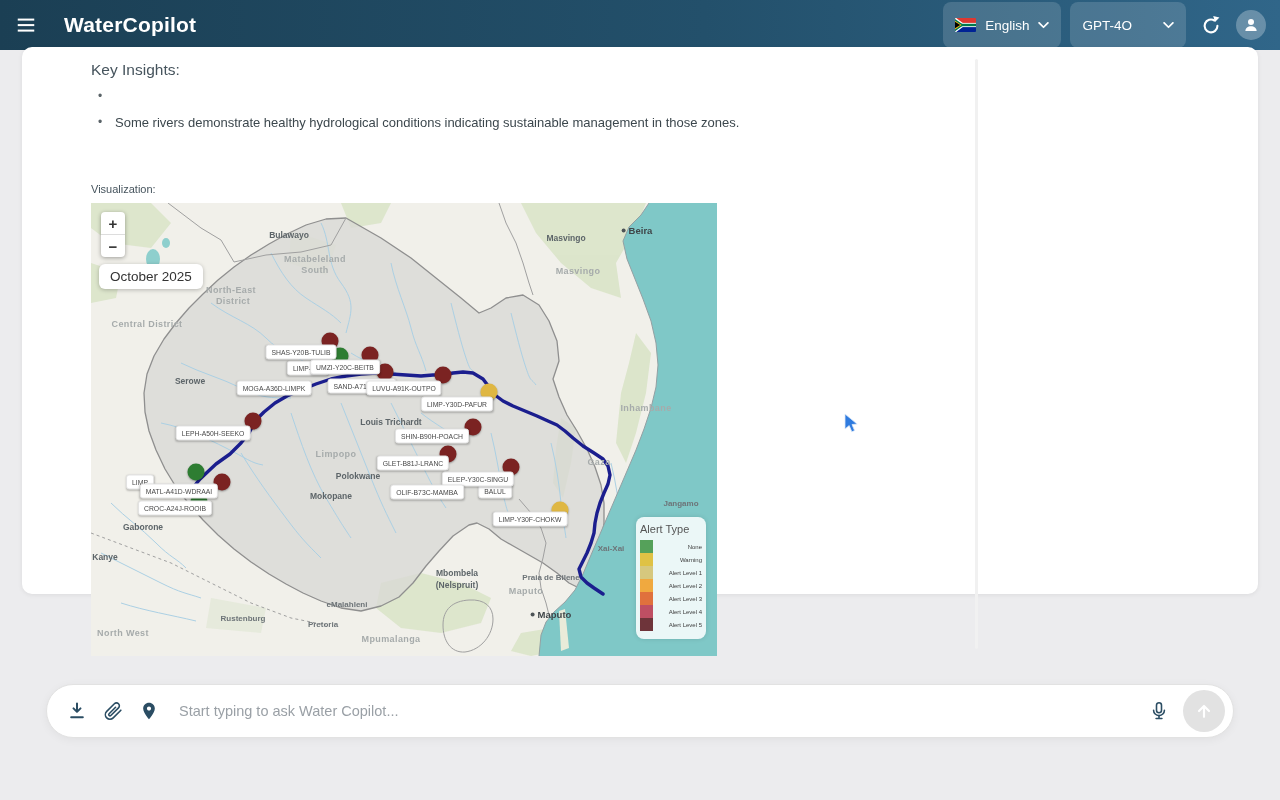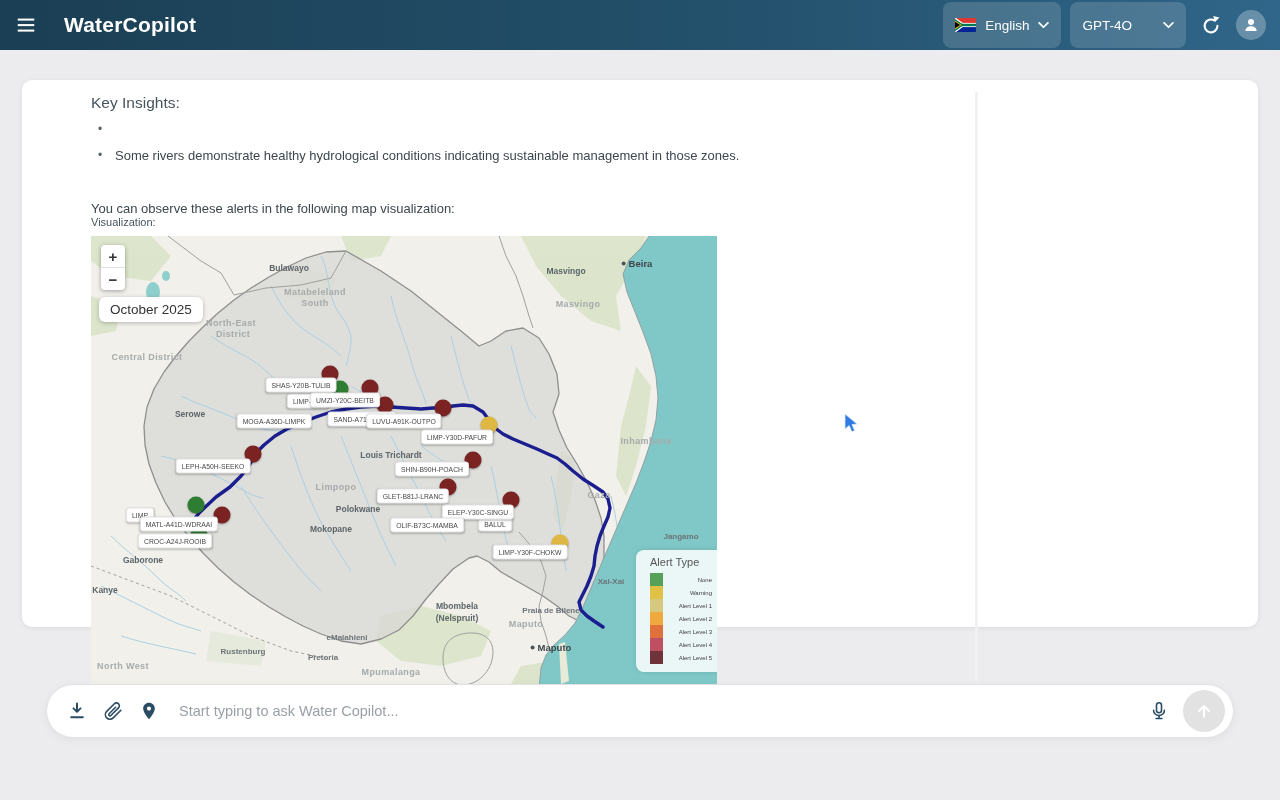--- a/index.html
+++ b/index.html
@@ -14,21 +14,21 @@
   .app-title{font-size:21px;font-weight:bold;margin-left:12px;letter-spacing:.2px;}
   .nav-right{margin-left:auto;display:flex;align-items:center;gap:9px;padding-right:14px;}
   .pill{background:rgba(255,255,255,.15);border-radius:8px;height:30px;display:flex;align-items:center;
     padding:8px 12px;gap:9px;font-size:13.5px;cursor:pointer;}
   .pill .flag{display:block;border-radius:1px;}
   .icon-btn{width:32px;height:32px;display:flex;align-items:center;justify-content:center;cursor:pointer;}
   .avatar{width:30px;height:30px;border-radius:50%;background:rgba(255,255,255,.28);
     display:flex;align-items:center;justify-content:center;cursor:pointer;}
 
   
-  .card{position:absolute;left:22px;top:80px;width:1236px;height:547px;background:#fff;
+  .card{position:absolute;left:22px;top:47px;width:1236px;height:547px;background:#fff;
     border-radius:10px;box-shadow:0 1px 5px rgba(0,0,0,.07);}
   .scroll-track{position:absolute;left:953px;top:12px;width:3px;height:590px;background:#f1f1f1;border-radius:2px;}
   .h-key{position:absolute;left:69px;top:14px;font-size:15.5px;color:#46545d;}
   .bullets{position:absolute;left:76px;top:42px;width:700px;}
   .bullet-row{display:flex;margin-bottom:12px;font-size:13px;color:#3c474d;}
   .bullet-dot{width:17px;color:#5a6368;font-size:12px;}
   .h-viz{position:absolute;left:69px;top:92px;font-size:11px;color:#46545d;margin-top:44px;}
   .intro{position:absolute;left:69px;top:121px;font-size:13px;color:#3c474d;}
 
   
@@ -46,21 +46,21 @@
   .city.small{font-size:8px;color:#6d7478;font-weight:600;}
   .city .dot{display:inline-block;width:4px;height:4px;background:#4d5356;border-radius:50%;margin-right:3px;vertical-align:middle;}
   .map-zoom{position:absolute;left:10px;top:9px;width:24px;background:#fff;border-radius:4px;
     box-shadow:0 1px 4px rgba(0,0,0,.35);overflow:hidden;}
   .zoom-btn{width:24px;height:22px;display:flex;align-items:center;justify-content:center;
     font-size:15px;font-weight:bold;color:#333;cursor:pointer;}
   .zoom-sep{height:1px;background:#ddd;}
   .date-chip{position:absolute;left:8px;top:61px;background:#fff;border-radius:6px;
     box-shadow:0 1px 4px rgba(0,0,0,.25);padding:5px 11px;font-size:13.5px;color:#333;}
   .legend{position:absolute;left:545px;top:314px;width:62px;background:rgba(247,252,252,.9);
-    border-radius:8px;padding:6px 14px 8px;box-shadow:0 0 5px rgba(0,0,0,.12);}
+    border-radius:8px;padding:6px 4px 8px;box-shadow:0 0 5px rgba(0,0,0,.12);}
   .legend-title{font-size:11px;color:#555;margin-bottom:5px;}
   .legend-row{display:flex;align-items:center;height:13px;}
   .legend-swatch{width:13px;height:13px;flex:none;}
   .legend-label{flex:1;text-align:right;font-size:6px;color:#3c3c3c;}
 
   
   .composer{position:absolute;left:46px;top:684px;width:1188px;height:54px;background:#fff;
     border:1px solid #e2e2e2;border-radius:28px;box-shadow:0 2px 10px rgba(0,0,0,.05);
     display:flex;align-items:center;padding:0 8px 0 12px;box-sizing:border-box;}
   .comp-icon{width:36px;height:36px;display:flex;align-items:center;justify-content:center;cursor:pointer;flex:none;}
@@ -132,21 +132,20 @@
     <div class="bullets" id="bullets">
         <div class="bullet-row">
           <span class="bullet-dot">•</span>
         </div>
         <div class="bullet-row">
           <span class="bullet-dot">•</span>
           <span>Some rivers demonstrate healthy hydrological conditions indicating sustainable management in those zones.</span>
         </div>
       </div>
     <div class="h-viz">Visualization:</div>
-    <div class="intro">You can observe these alerts in the following map visualization:</div>
 
     <div class="map">
       <svg class="base" width="626" height="453" viewBox="0 0 626 453">
 
         <rect x="0" y="0" width="626" height="453" fill="#f1f0ea"></rect>
 
         <g fill="#dbe5ca" opacity="0.95">
           <polygon points="430,0 555,0 545,25 525,60 530,95 500,85 470,60 445,30"></polygon>
           <polygon points="545,130 560,150 555,190 545,230 535,260 525,240 530,190 538,160"></polygon>
           <polygon points="470,215 485,225 480,260 472,295 462,280 465,245"></polygon>

